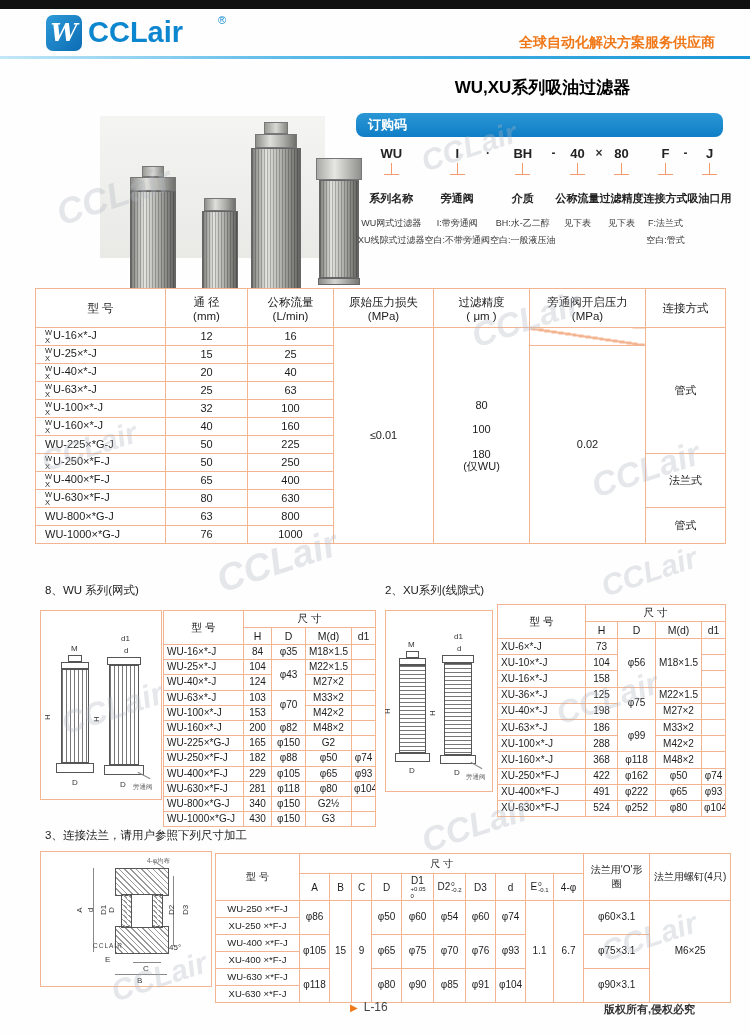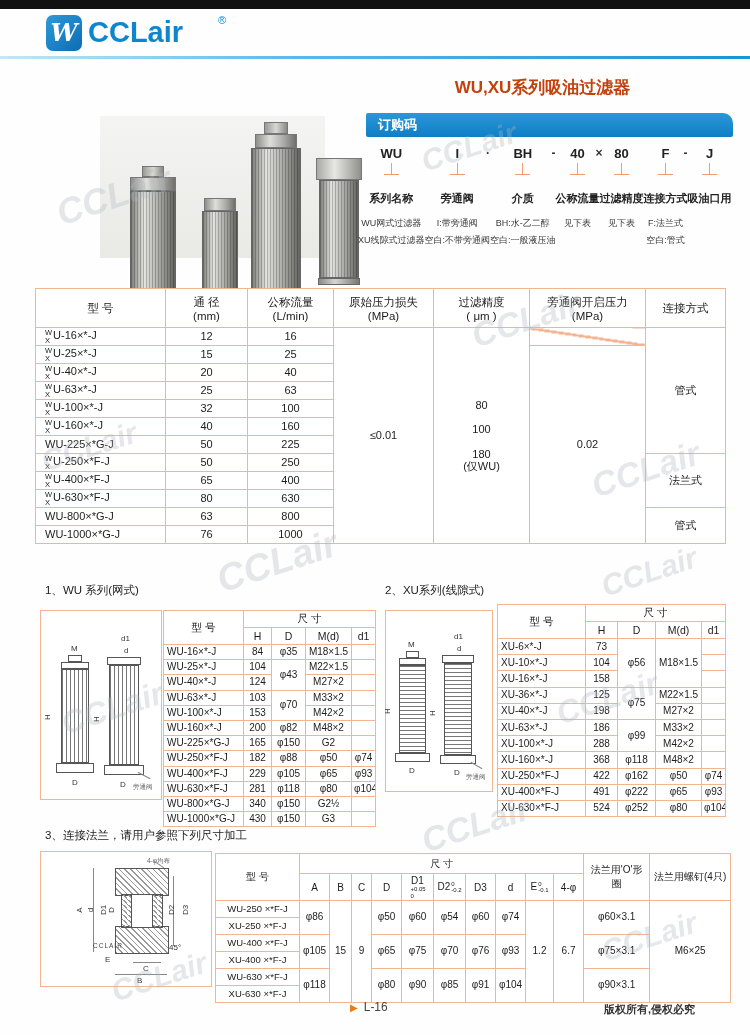--- a/index.html
+++ b/index.html
@@ -8,21 +8,21 @@
   .topbar{position:absolute;left:0;top:0;width:750px;height:9px;background:#111;}
   
   .logo-box{position:absolute;left:46px;top:15px;width:36px;height:36px;border-radius:7px;
             background:linear-gradient(135deg,#2e9ad8,#0c6cb4);display:flex;align-items:center;justify-content:center;}
   .logo-mark{color:#fff;font-size:24px;font-weight:bold;font-style:italic;font-family:"DejaVu Serif",serif;line-height:1;}
   .logo-text{position:absolute;left:88px;top:16px;font-size:29px;font-weight:bold;color:#0d86d0;letter-spacing:0px;}
   .logo-reg{position:absolute;left:218px;top:14px;font-size:11px;color:#0d86d0;}
   .tagline{position:absolute;right:35px;top:34px;font-size:14px;font-weight:bold;color:#f07818;}
   .header-line{position:absolute;left:0;top:56px;width:750px;height:3px;
                background:linear-gradient(to right,#c3e7f8,#57b9e8 40%,#1795d6);}
-  .doc-title{position:absolute;left:360px;top:76px;width:365px;text-align:center;font-size:17px;font-weight:bold;color:#c2410c;}
+  .doc-title{position:absolute;left:360px;top:76px;width:365px;text-align:center;font-size:17px;font-weight:bold;color:#000000;}
   
   .photo{position:absolute;left:100px;top:116px;width:225px;height:142px;background:linear-gradient(180deg,#f4f4f2,#e9e9e6);}
   .cyl{position:absolute;}
   .cyl .hex{margin:0 auto;background:linear-gradient(90deg,#9a9a97,#d8d8d4,#888885);border:1px solid #777;}
   .cyl .cap{margin:0 auto;background:linear-gradient(90deg,#8e8e8b,#dededa 35%,#a9a9a5 70%,#6f6f6c);border:1px solid #777;}
   .cyl .bod{margin:0 auto;border:1px solid #666;
     background:linear-gradient(90deg,#7d7d7a,#e3e3df 30%,#b2b2ae 60%,#636360),
                repeating-linear-gradient(90deg,rgba(0,0,0,.22) 0 1px,transparent 1px 3px);
     background-blend-mode:multiply;}
   .cyl .base{margin:0 auto;background:linear-gradient(90deg,#8a8a87,#d5d5d1 40%,#777774);border:1px solid #666;}
@@ -89,20 +89,21 @@
 
 <div class="page">
 
   <div class="topbar"></div>
 
   <div class="logo-box">
     <span class="logo-mark">W</span>
   </div>
   <div class="logo-text">CCLair</div>
   <div class="logo-reg">®</div>
+  <div class="tagline">全球自动化解决方案服务供应商</div>
   <div class="header-line"></div>
 
   <div class="doc-title">WU,XU系列吸油过滤器</div>
 
   <div class="photo">
     <div class="cyl" style="left:24px;top:50px;width:58px;">
       <div class="hex" style="width:20px;height:9px;"></div>
       <div class="cap" style="width:44px;height:12px;"></div>
       <div class="bod v" style="width:44px;height:100px;"></div>
       <div class="base" style="width:54px;height:11px;"></div>
@@ -118,21 +119,21 @@
       <div class="bod v" style="width:48px;height:146px;"></div>
       <div class="base" style="width:52px;height:8px;"></div>
     </div>
     <div class="cyl" style="left:216px;top:42px;width:46px;">
       <div class="cap" style="width:44px;height:20px;background:linear-gradient(90deg,#a9a9a5,#e6e6e2 40%,#8f8f8c);"></div>
       <div class="bod v" style="width:38px;height:96px;"></div>
       <div class="base" style="width:40px;height:5px;"></div>
     </div>
   </div>
 
-  <div class="bar" style="left:366px;top:113px;width:367px;">订购码</div>
+  <div class="bar" style="left:356px;top:113px;width:367px;border-radius:8px;">订购码</div>
   <div class="order-grid" id="order-grid">
       <div class="oc">
         <div class="oc-code">WU</div>
         <div class="oc-v"></div>
         <div class="oc-h"></div>
         <div class="oc-label">系列名称</div>
         <div class="oc-desc" style="white-space: pre;">WU网式过滤器
 XU线隙式过滤器</div>
       </div>
       <div class="oc">
@@ -280,21 +281,21 @@
           <td rowspan="2">管式</td>
         </tr>
         <tr>
           <td>WU-1000×*G-J</td>
           <td>76</td>
           <td>1000</td>
         </tr>
       </tbody>
     </table>
 
-  <div class="sec-title" style="left:45px;top:583px;">1、WU 系列(网式)</div>
+  <div class="sec-title" style="left:45px;top:583px;">8、WU 系列(网式)</div>
   <div class="sec-title" style="left:385px;top:583px;">2、XU系列(线隙式)</div>
 
   <div class="diag" style="left:40px;top:610px;width:120px;height:188px;">
     <span class="dlab" style="left:30px;top:34px;">M</span>
     <div class="mf-hex" style="left:27px;top:44px;width:14px;height:7px;"></div>
     <div class="mf-cap" style="left:20px;top:51px;width:28px;height:7px;"></div>
     <div class="mf-bod v" style="left:20px;top:58px;width:28px;height:94px;"></div>
     <div class="mf-base" style="left:15px;top:152px;width:38px;height:10px;"></div>
     <span class="dlab rot" style="left:4px;top:102px;">H</span>
     <span class="dlab" style="left:31px;top:168px;">D</span>
@@ -594,21 +595,21 @@
         <tr>
           <td>WU-250 ×*F-J</td>
           <td rowspan="2">φ86</td>
           <td rowspan="6">15</td>
           <td rowspan="6">9</td>
           <td rowspan="2">φ50</td>
           <td rowspan="2">φ60</td>
           <td rowspan="2">φ54</td>
           <td rowspan="2">φ60</td>
           <td rowspan="2">φ74</td>
-          <td rowspan="6">1.2</td>
+          <td rowspan="6">1.1</td>
           <td rowspan="6">6.7</td>
           <td rowspan="2">φ60×3.1</td>
           <td rowspan="6">M6×25</td>
         </tr>
         <tr>
           <td>XU-250 ×*F-J</td>
         </tr>
         <tr>
           <td>WU-400 ×*F-J</td>
           <td rowspan="2">φ105</td>

